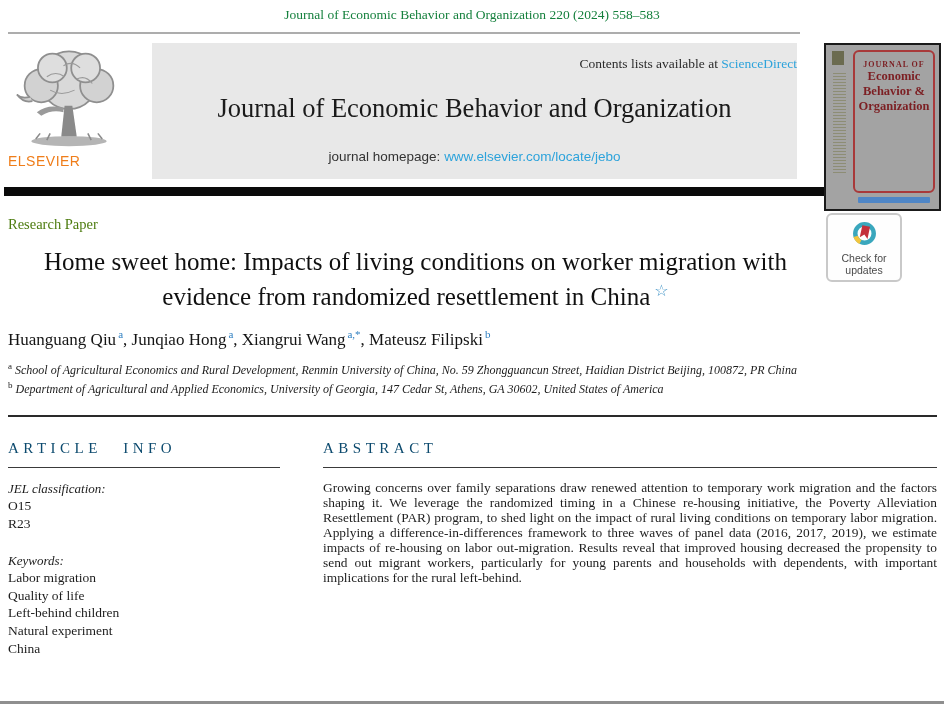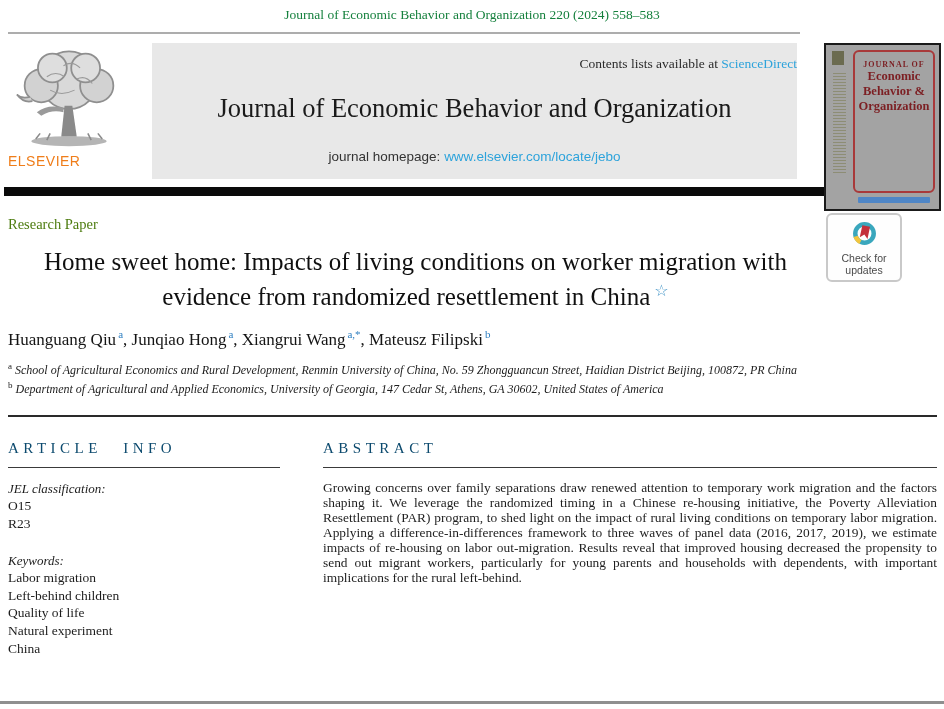--- a/index.html
+++ b/index.html
@@ -159,22 +159,22 @@
       <div class="col-rule"></div>
       <div class="info-label">JEL classification:</div>
       <div>
           <div class="info-item">O15</div>
           <div class="info-item">R23</div>
         </div>
       <div class="info-gap"></div>
       <div class="info-label">Keywords:</div>
       <div>
           <div class="info-item">Labor migration</div>
+          <div class="info-item">Quality of life</div>
           <div class="info-item">Left-behind children</div>
-          <div class="info-item">Quality of life</div>
           <div class="info-item">Natural experiment</div>
           <div class="info-item">China</div>
         </div>
     </div>
     <div class="right-col">
       <div class="col-heading">ABSTRACT</div>
       <div class="col-rule"></div>
       <p class="abstract-text">Growing concerns over family separations draw renewed attention to temporary work migration and the factors shaping it. We leverage the randomized timing in a Chinese re-housing initiative, the Poverty Alleviation Resettlement (PAR) program, to shed light on the impact of rural living conditions on temporary labor migration. Applying a difference-in-differences framework to three waves of panel data (2016, 2017, 2019), we estimate impacts of re-housing on labor out-migration. Results reveal that improved housing decreased the propensity to send out migrant workers, particularly for young parents and households with dependents, with important implications for the rural left-behind.</p>
     </div>
   </div>

